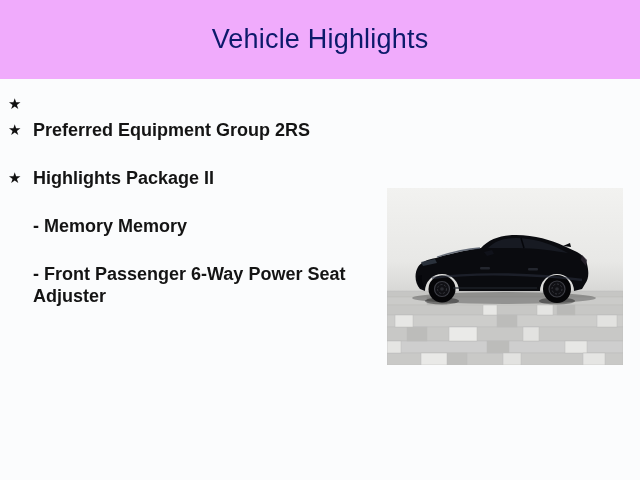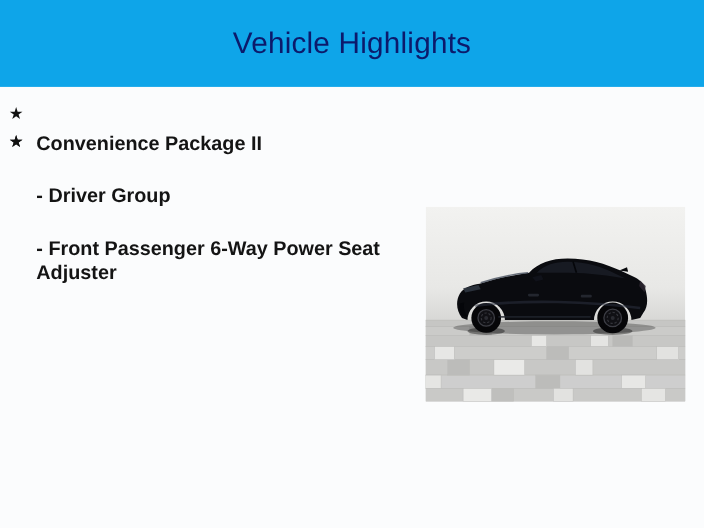--- a/index.html
+++ b/index.html
@@ -3,21 +3,21 @@
 <meta charset="utf-8">
 <style>
   html,body{margin:0;padding:0;}
   body{
     width:640px;height:480px;position:relative;overflow:hidden;
     background:#fbfcfd;
     font-family:"Liberation Sans","DejaVu Sans",sans-serif;
   }
   .header{
     position:absolute;top:0;left:0;width:640px;height:79px;
-    background:#0ea5e9;
+    background:#f0abfc;
     display:flex;align-items:center;justify-content:center;
   }
   .header .title{
     font-size:27px;font-weight:400;color:#0c1a6b;letter-spacing:0.2px;
   }
   ul.highlights{
     position:absolute;top:79px;left:0;width:352px;
     margin:0;padding:14px 0 0 8px;list-style:none;
   }
   ul.highlights li{
@@ -43,30 +43,31 @@
   <div class="title">Vehicle Highlights</div>
 </div>
 
 <ul class="highlights" id="highlights-list">
   <li>
     <span class="bullet">★</span>
   </li>
 
   <li>
     <span class="bullet">★</span>
+    <span class="text">Preferred Equipment Group 2RS</span>
   </li>
 
   <li>
     <span class="bullet">★</span>
-    <span class="text">Convenience Package II</span>
+    <span class="text">Highlights Package II</span>
   </li>
 
   <li>
     <span class="bullet"></span>
-    <span class="text">- Driver Group</span>
+    <span class="text">- Memory Memory</span>
   </li>
 
   <li>
     <span class="bullet"></span>
     <span class="text">- Front Passenger 6-Way Power Seat Adjuster</span>
   </li>
 
 </ul>
 
 <div class="photo">

